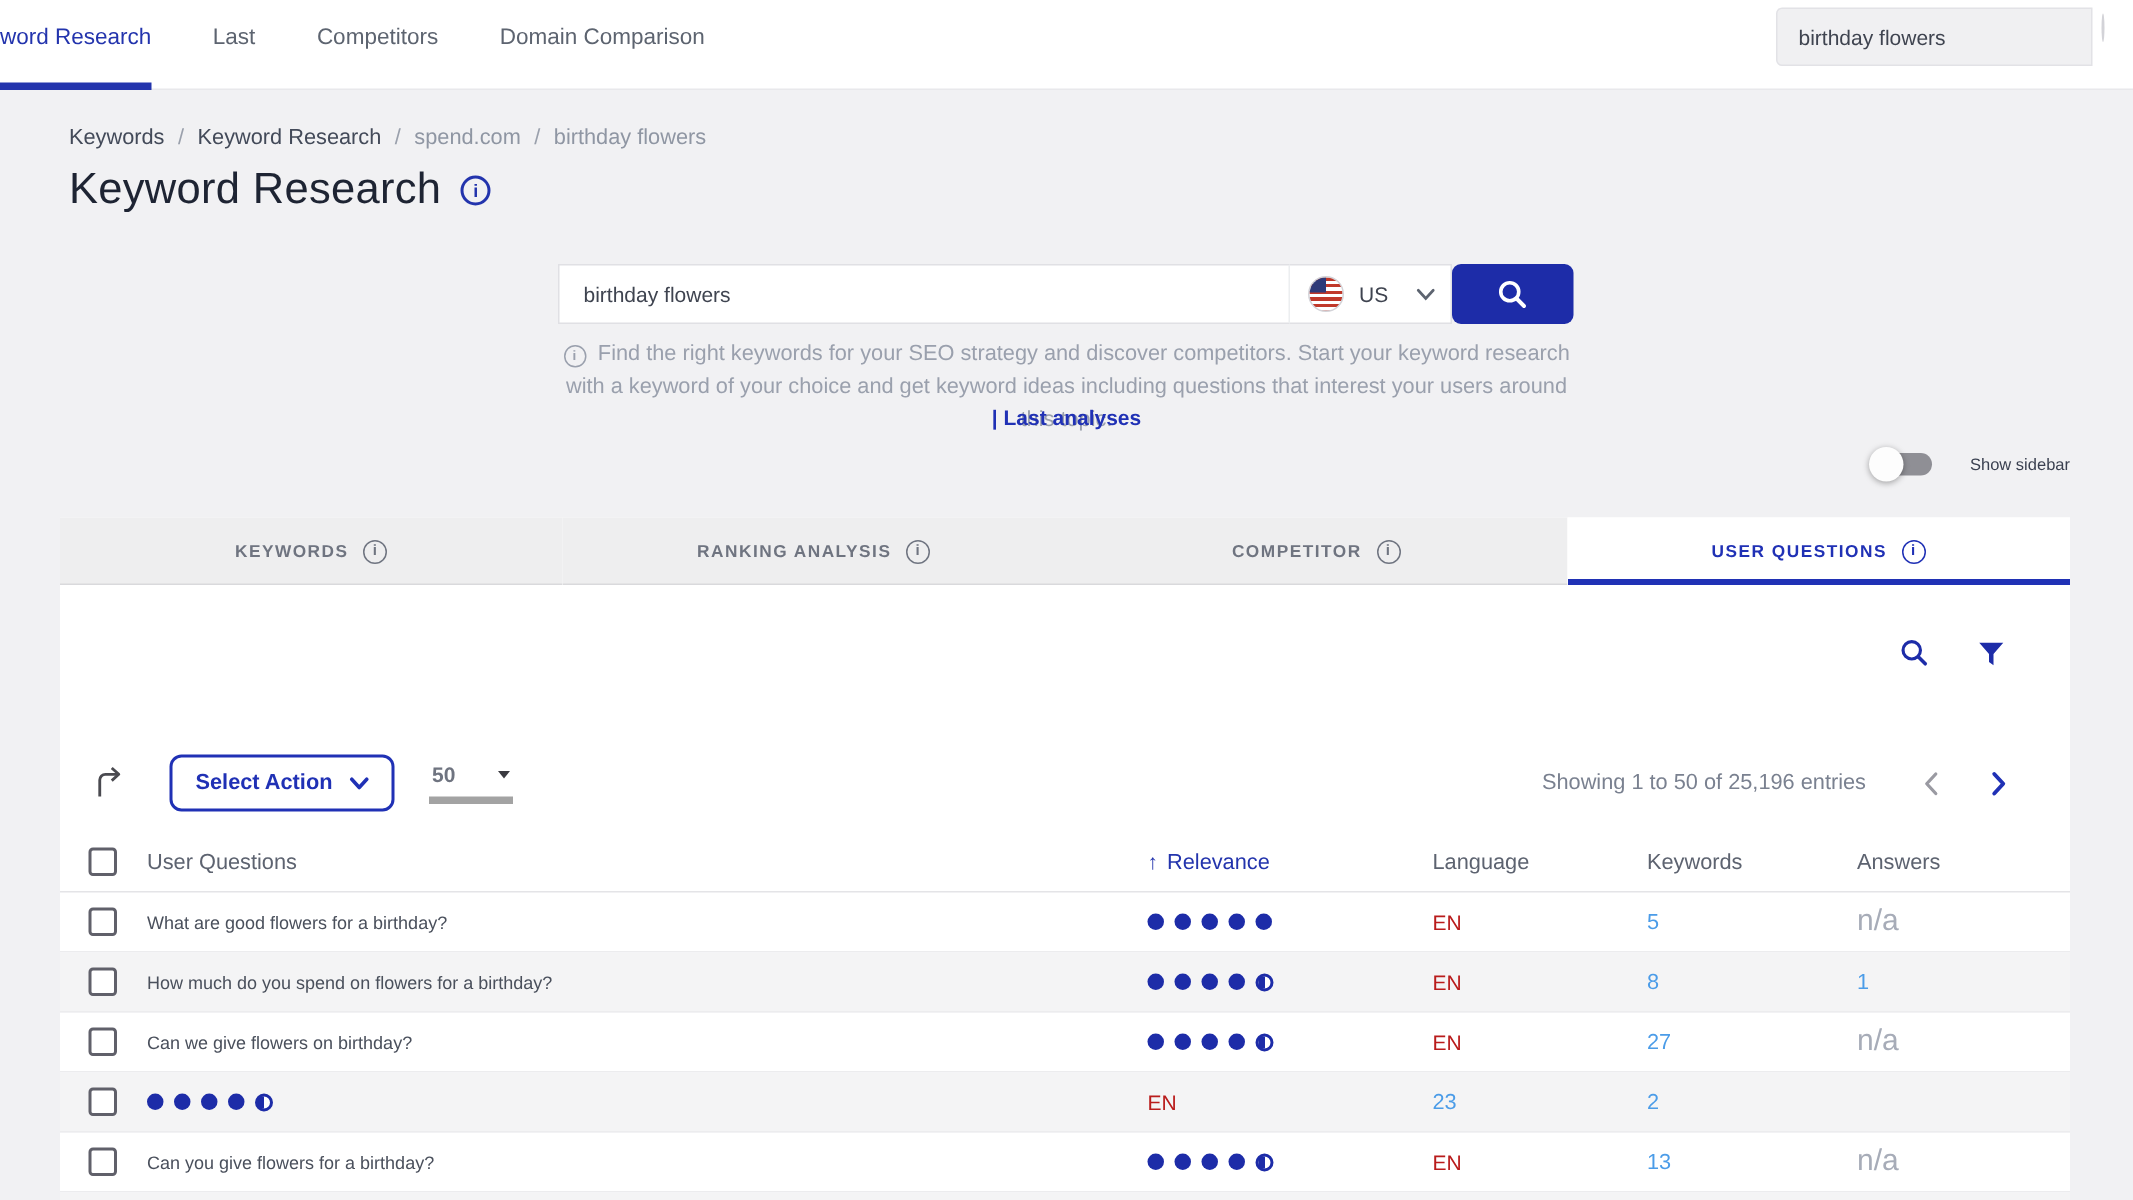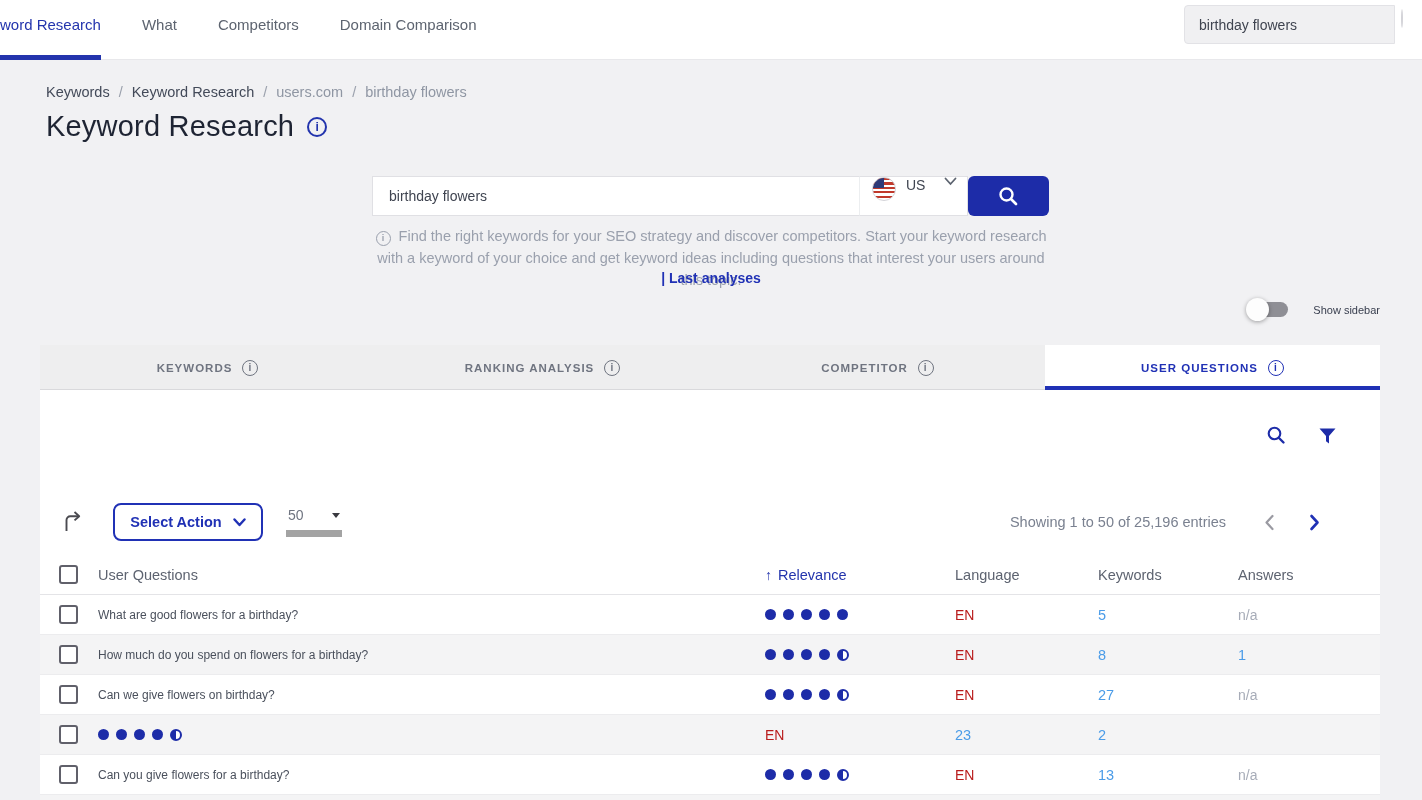--- a/index.html
+++ b/index.html
@@ -58,21 +58,21 @@
   .info-tab { width: 16px; height: 16px; border: 1.7px solid currentColor; color: inherit; font-size: 10px; }
 
   
   .search-group { position: absolute; left: 372px; top: 176px; height: 40px; display: flex; }
   .kw-input {
     width: 488px; height: 40px; background: #fff; border: 1px solid #e0e0e4; border-right: 1px solid #eceef0;
     display: flex; align-items: center; padding-left: 16px; font-size: 14px; color: #3f4450;
   }
   .country-select {
     width: 108px; height: 40px; background: #fff; border: 1px solid #e0e0e4; border-left: none;
-    display: flex; padding: 0 10px 0 12px; gap: 10px; cursor: pointer;
+    display: flex; align-items: center; padding: 0 10px 0 12px; gap: 10px; cursor: pointer;
   }
   .country-code { font-size: 14px; color: #3f4450; flex: 1; }
   .search-btn {
     width: 81px; height: 40px; background: #1d2ca8; border: none; border-radius: 6px;
     display: flex; align-items: center; justify-content: center; cursor: pointer;
   }
 
   .search-desc {
     position: absolute; left: 50%; transform: translateX(-50%); top: 225px; width: 692px;
     text-align: center; font-size: 14.5px; line-height: 22px; color: #9aa0ad;
@@ -98,32 +98,32 @@
     flex: 1; display: flex; align-items: center; justify-content: center; gap: 10px;
     background: #eeeeef; box-shadow: inset 0 -1px 0 #d9d9dc;
     color: #6f7480; font-size: 11.5px; font-weight: 600; letter-spacing: 1px; cursor: pointer;
   }
   .tab.active { background: #fff; box-shadow: inset 0 -4px 0 #2031b5; color: #2031b5; }
 
   .panel-icons { position: absolute; top: 80px; right: 44px; display: flex; align-items: center; gap: 32px; }
   .icon-btn { cursor: pointer; display: inline-flex; }
 
   
-  .action-row { position: absolute; top: 158px; left: 22px; right: 60px; height: 38px; display: flex; align-items: center; }
+  .action-row { position: absolute; top: 158px; left: 22px; right: 42px; height: 38px; display: flex; align-items: center; }
   .export-icon { cursor: pointer; display: inline-flex; }
   .select-action {
     margin-left: 28px; width: 150px; height: 38px; background: #fff;
     border: 2px solid #2031b5; border-radius: 8px; color: #2031b5;
     font-size: 14.5px; font-weight: 600; display: flex; align-items: center; justify-content: center; gap: 11px;
     cursor: pointer; font-family: "Liberation Sans", sans-serif;
   }
   .page-size {
     margin-left: 23px; width: 56px; padding: 0 2px 7px 2px;
-    border-bottom: 7px solid #a3a3a3; display: flex; align-items: center; justify-content: space-between;
-    font-size: 14px; color: #6f7480; cursor: pointer;
+    border-bottom: 5px solid #a3a3a3; display: flex; align-items: center; justify-content: space-between;
+    font-size: 14px; color: #6f7480; cursor: pointer; font-weight: bold;
   }
   .caret-down { width: 0; height: 0; border-left: 4.5px solid transparent; border-right: 4.5px solid transparent; border-top: 5px solid #3a3a40; }
   .action-spacer { flex: 1; }
   .showing-text { font-size: 14.5px; color: #7a8190; }
   .pager-prev { margin-left: 38px; cursor: default; display: inline-flex; }
   .pager-next { margin-left: 34px; cursor: pointer; display: inline-flex; }
 
   
   .qtable { position: absolute; top: 210px; left: 0; right: 0; }
   .trow {
@@ -139,44 +139,44 @@
   .th-label { font-size: 14.5px; color: #5d6370; }
   .th-sorted { color: #2334ad; font-weight: 500; }
   .sort-arrow { margin-right: 6px; font-size: 14px; }
   .q-text { font-size: 12px; color: #4a505c; }
   .dots { display: flex; gap: 7px; align-items: center; }
   .dot { width: 11px; height: 11px; border-radius: 50%; }
   .dot.full { background: #1d2ca8; }
   .dot.half { width: 12px; height: 12px; border: 2px solid #1d2ca8; background: linear-gradient(to right, #1d2ca8 50%, #ffffff 50%); }
   .lang-val { font-size: 14px; color: #b91c1c; }
   .num-link { font-size: 14.5px; color: #4b9ce8; cursor: pointer; text-decoration: none; }
-  .muted { font-size: 14px; color: #a7acb8; cursor: default; }
+  .muted { font-size: 20px; color: #a7acb8; cursor: default; }
   .partial-row { height: 8px; background: #f4f4f5; }
 </style>
 </head>
 <body>
 
 <header class="topnav">
   <nav class="nav-items">
     <span class="nav-item active">word Research</span>
-    <span class="nav-item">What</span>
+    <span class="nav-item">Last</span>
     <span class="nav-item">Competitors</span>
     <span class="nav-item">Domain Comparison</span>
   </nav>
   <div class="nav-underline"></div>
   <div class="nav-search">birthday flowers</div>
   <div class="nav-flag"><span class="flag f26"></span></div>
 </header>
 
 <div class="breadcrumb">
   <span class="crumb-dark">Keywords</span>
   <span class="crumb-sep">/</span>
   <span class="crumb-dark">Keyword Research</span>
   <span class="crumb-sep">/</span>
-  <span class="crumb-light">users.com</span>
+  <span class="crumb-light">spend.com</span>
   <span class="crumb-sep">/</span>
   <span class="crumb-light">birthday flowers</span>
 </div>
 
 <div class="page-title-row">
   <h1 class="page-title">Keyword Research</h1>
   <i class="info-circle info-blue-lg">i</i>
 </div>
 
 <div class="search-group">

